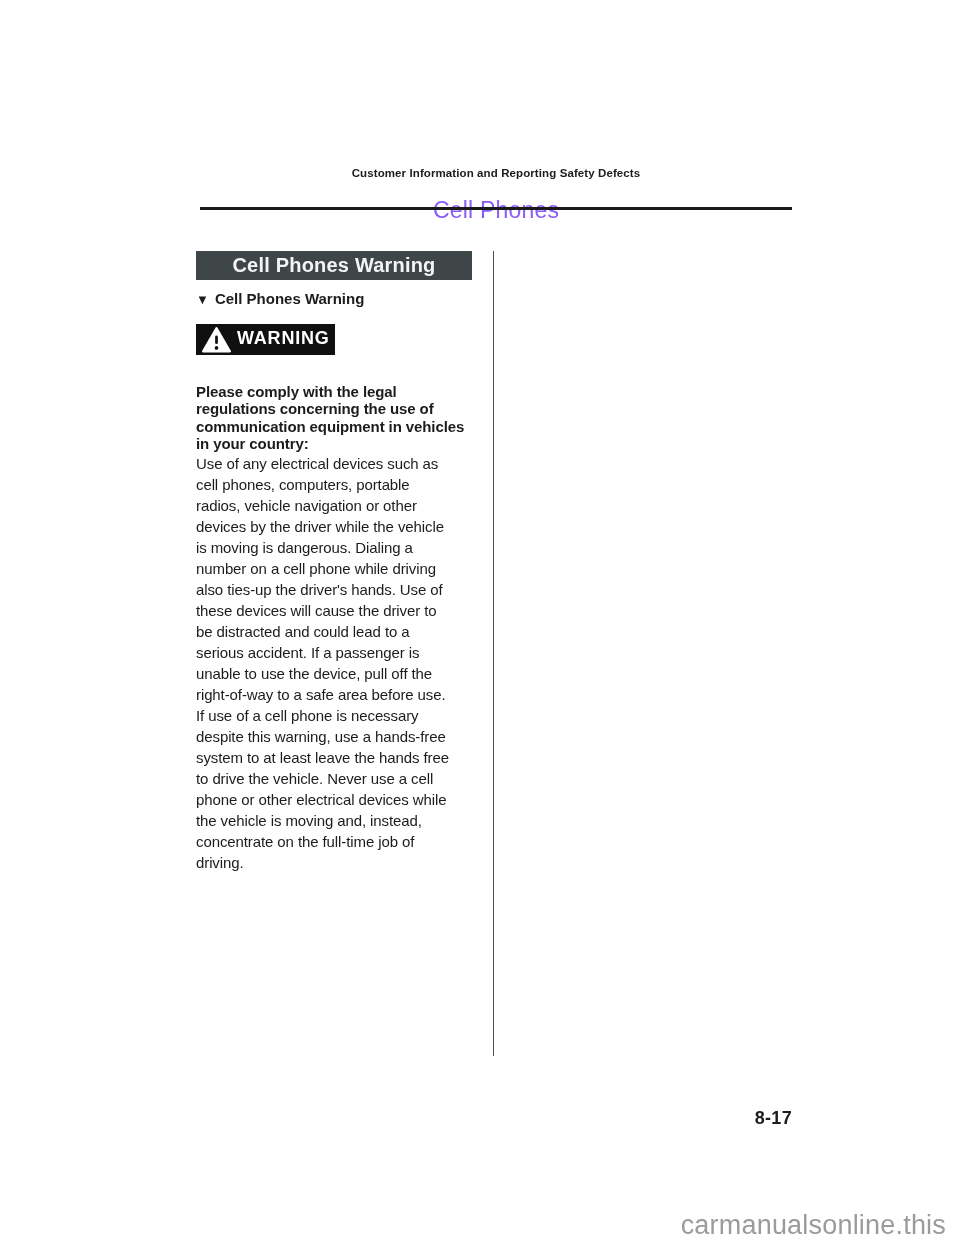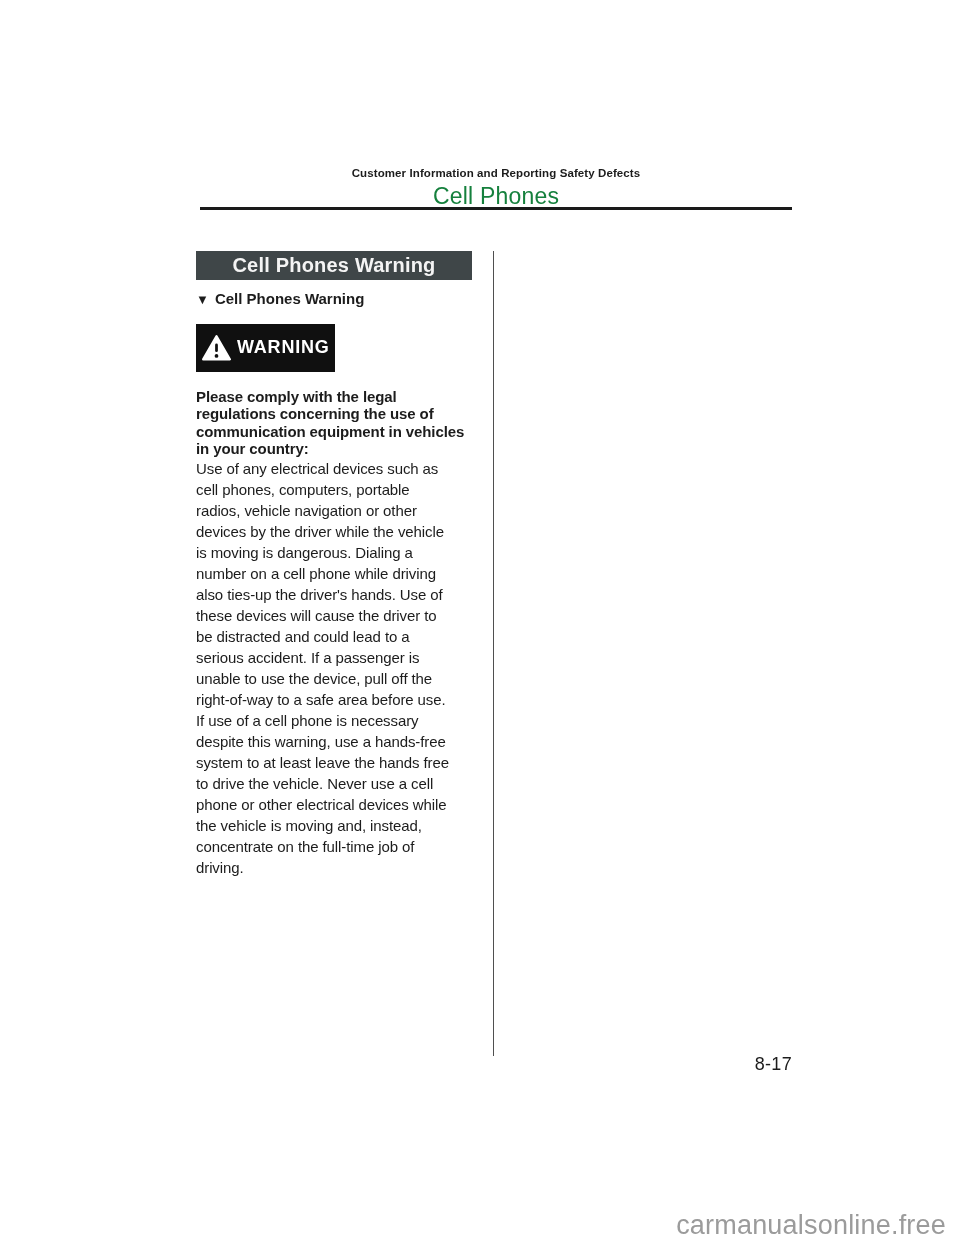--- a/index.html
+++ b/index.html
@@ -22,25 +22,25 @@
     width: 592px;
     text-align: center;
   }
   .breadcrumb {
     font-size: 11.5px;
     font-weight: 600;
     letter-spacing: 0.1px;
     color: #1c1c1c;
   }
   .header-title {
-    margin-top: 4px;
+    margin-top: 18px;
     font-size: 23px;
     font-weight: 500;
     letter-spacing: 0.2px;
-    color: #15803d;
+    color: #8b5cf6;
   }
   .header-rule {
     position: absolute;
     top: 207px;
     left: 200px;
     width: 592px;
     height: 3px;
     background: #1a1a1a;
   }
 
@@ -81,59 +81,59 @@
   }
   .subsection .tri {
     font-size: 13px;
     line-height: 1;
     position: relative;
     top: 1px;
   }
   .warning-box {
     margin-top: 17px;
     width: 139px;
-    height: 48px;
+    height: 31px;
     display: flex;
     align-items: center;
     gap: 6px;
     padding-left: 6px;
   }
   .warning-box .warning-label {
     color: #ffffff;
     font-size: 18px;
     font-weight: 700;
     letter-spacing: 0.8px;
     position: relative;
     top: -1px;
   }
-  .body-text { margin-top: 16px; }
+  .body-text { margin-top: 28px; }
   .body-bold {
     font-size: 15px;
     font-weight: 700;
     line-height: 17.4px;
     white-space: pre-line;
     letter-spacing: -0.1px;
   }
   .body-regular {
     font-size: 15px;
     font-weight: 400;
     line-height: 21px;
     white-space: pre-line;
     letter-spacing: -0.1px;
   }
 
   
   .page-number {
     position: absolute;
-    top: 1054px;
+    top: 1108px;
     left: 200px;
     width: 592px;
     text-align: right;
     font-size: 18px;
-    font-weight: 400;
+    font-weight: 700;
     letter-spacing: 0.3px;
   }
   .watermark {
     position: absolute;
     top: 1210px;
     right: 14px;
     font-size: 27px;
     font-weight: 400;
     color: #9b9b9b;
     letter-spacing: 0.2px;
@@ -196,15 +196,15 @@
 phone or other electrical devices while
 the vehicle is moving and, instead,
 concentrate on the full-time job of
 driving.</div>
     </div>
 
   </div>
 
   <div class="page-number">8-17</div>
 
-  <div class="watermark">carmanualsonline.free</div>
+  <div class="watermark">carmanualsonline.this</div>
 
 </div>
 
 </body></html>

